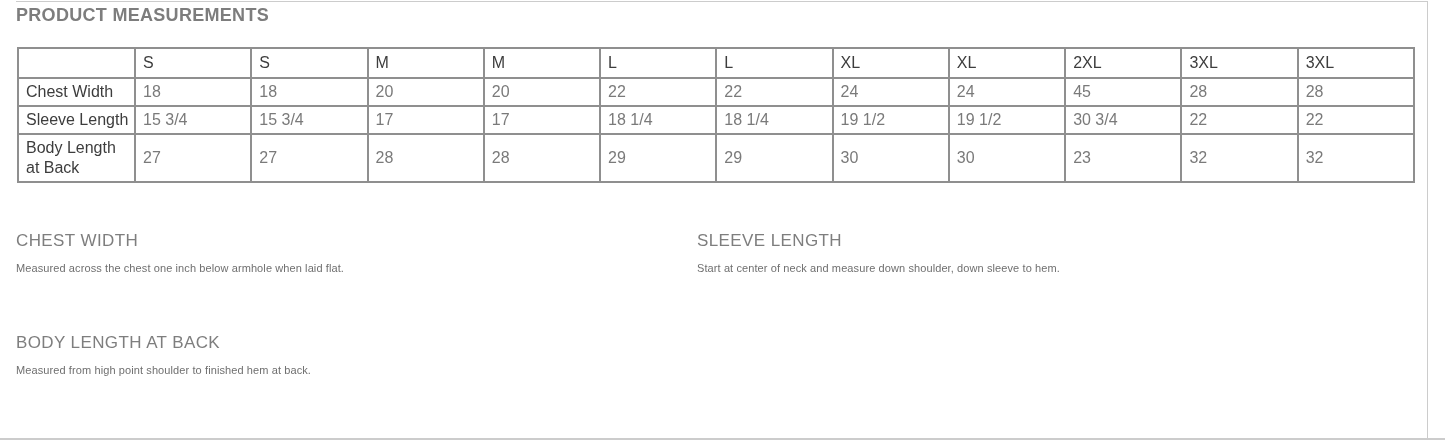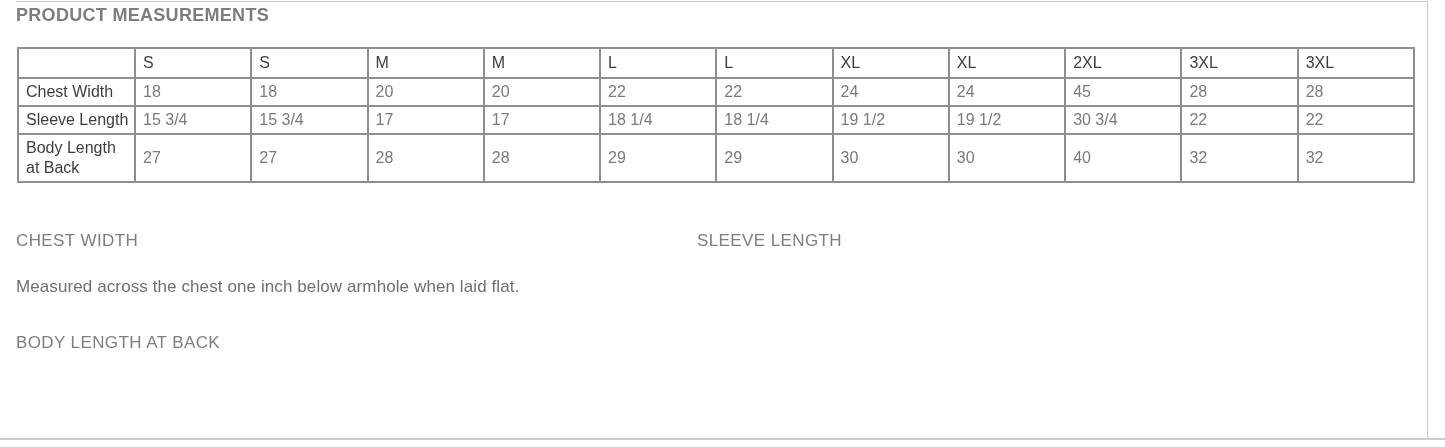--- a/index.html
+++ b/index.html
@@ -62,22 +62,22 @@
   .section{position:absolute;width:660px;}
   .section-chest{left:16px;top:231px;}
   .section-sleeve{left:697px;top:231px;width:700px;}
   .section-body-length{left:16px;top:333px;}
   .section h2{
     margin:0;
     font-size:17px;font-weight:normal;letter-spacing:0.4px;
     color:var(--section-heading);
   }
   .section p{
-    margin:26px 0 0 0;
-    font-size:17px;letter-spacing:0.1px;
+    margin:11px 0 0 0;
+    font-size:11px;letter-spacing:0.1px;
     color:var(--section-text);
   }
 </style>
 </head>
 <body>
 
 <div class="stage">
 
   <div class="frame-top"></div>
   <div class="frame-right"></div>
@@ -134,33 +134,35 @@
         <tr class="tall-row">
           <td class="label-cell">Body Length at Back</td>
           <td class="value-cell">27</td>
           <td class="value-cell">27</td>
           <td class="value-cell">28</td>
           <td class="value-cell">28</td>
           <td class="value-cell">29</td>
           <td class="value-cell">29</td>
           <td class="value-cell">30</td>
           <td class="value-cell">30</td>
-          <td class="value-cell">40</td>
+          <td class="value-cell">23</td>
           <td class="value-cell">32</td>
           <td class="value-cell">32</td>
         </tr>
       </tbody>
   </table>
 
   <div class="section section-chest">
     <h2>CHEST WIDTH</h2>
     <p>Measured across the chest one inch below armhole when laid flat.</p>
   </div>
 
   <div class="section section-sleeve">
     <h2>SLEEVE LENGTH</h2>
+    <p>Start at center of neck and measure down shoulder, down sleeve to hem.</p>
   </div>
 
   <div class="section section-body-length">
     <h2>BODY LENGTH AT BACK</h2>
+    <p>Measured from high point shoulder to finished hem at back.</p>
   </div>
 
 </div>
 
 </body></html>

